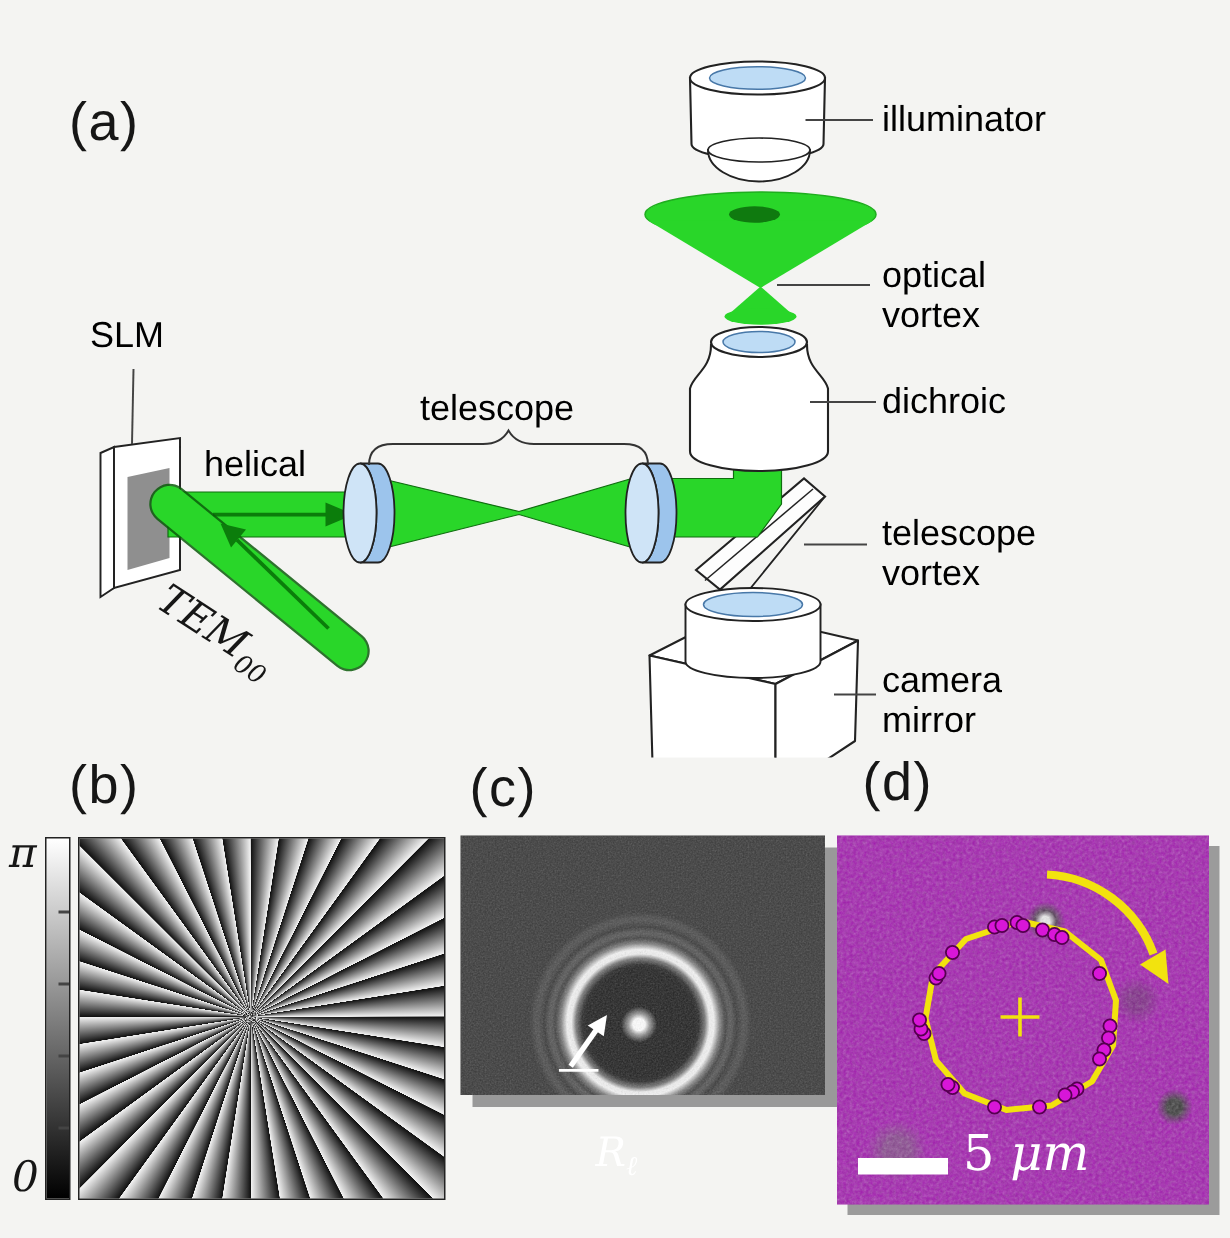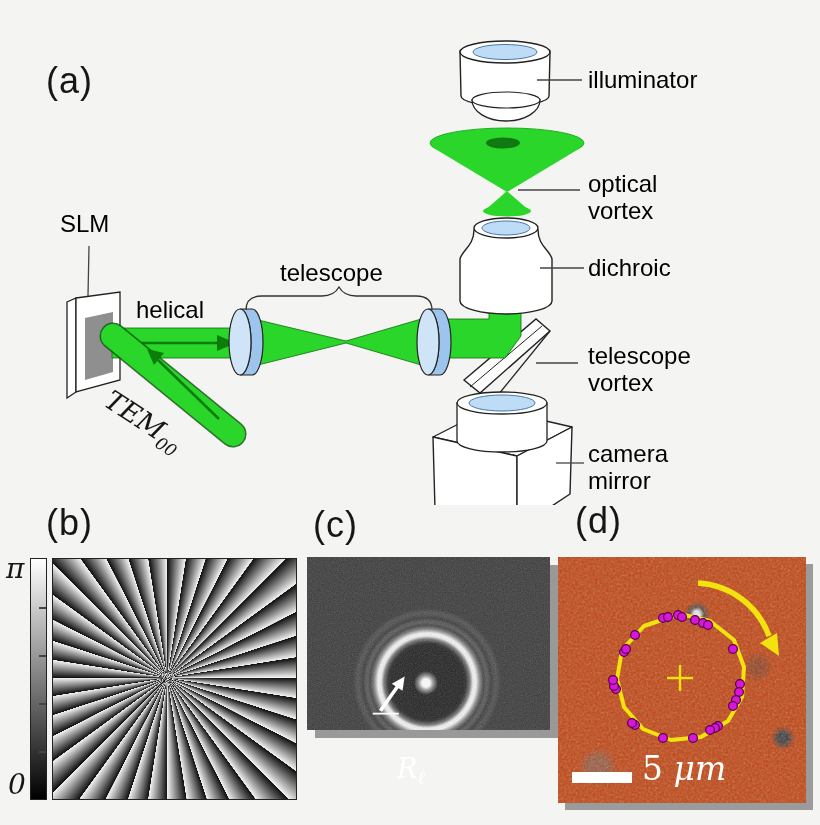--- a/index.html
+++ b/index.html
@@ -51,21 +51,21 @@
   .noise{position:absolute;inset:0;width:100%;height:100%;pointer-events:none;}
   #rl-label{
     left:90px;top:196px;color:#fff;
     font-family:"DejaVu Serif", serif;font-style:italic;font-size:27px;
   }
   #rl-label sub{font-size:18px;}
 
   
   #panel-d{
     left:558px;top:557px;width:248px;height:246px;
-    background:#c2410c;box-shadow:7px 7px 0 0 #9b9b9b;
+    background:#a21caf;box-shadow:7px 7px 0 0 #9b9b9b;
   }
   #panel-d-features{
     position:absolute;inset:0;
     background:
       radial-gradient(circle at 139px 57px, #ececec 0 3px, rgba(70,70,70,.85) 7px, rgba(70,70,70,0) 13px),
       radial-gradient(circle at 225px 181px, #3c3c3c 0 5px, rgba(60,60,60,0) 12px),
       radial-gradient(circle at 200px 110px, rgba(60,60,60,.35) 0 6px, rgba(60,60,60,0) 16px),
       radial-gradient(circle at 40px 210px, rgba(110,110,110,.5) 0 9px, rgba(110,110,110,0) 20px);
   }
   #scalebar{left:14px;top:215px;width:60px;height:11px;background:#ffffff;}

